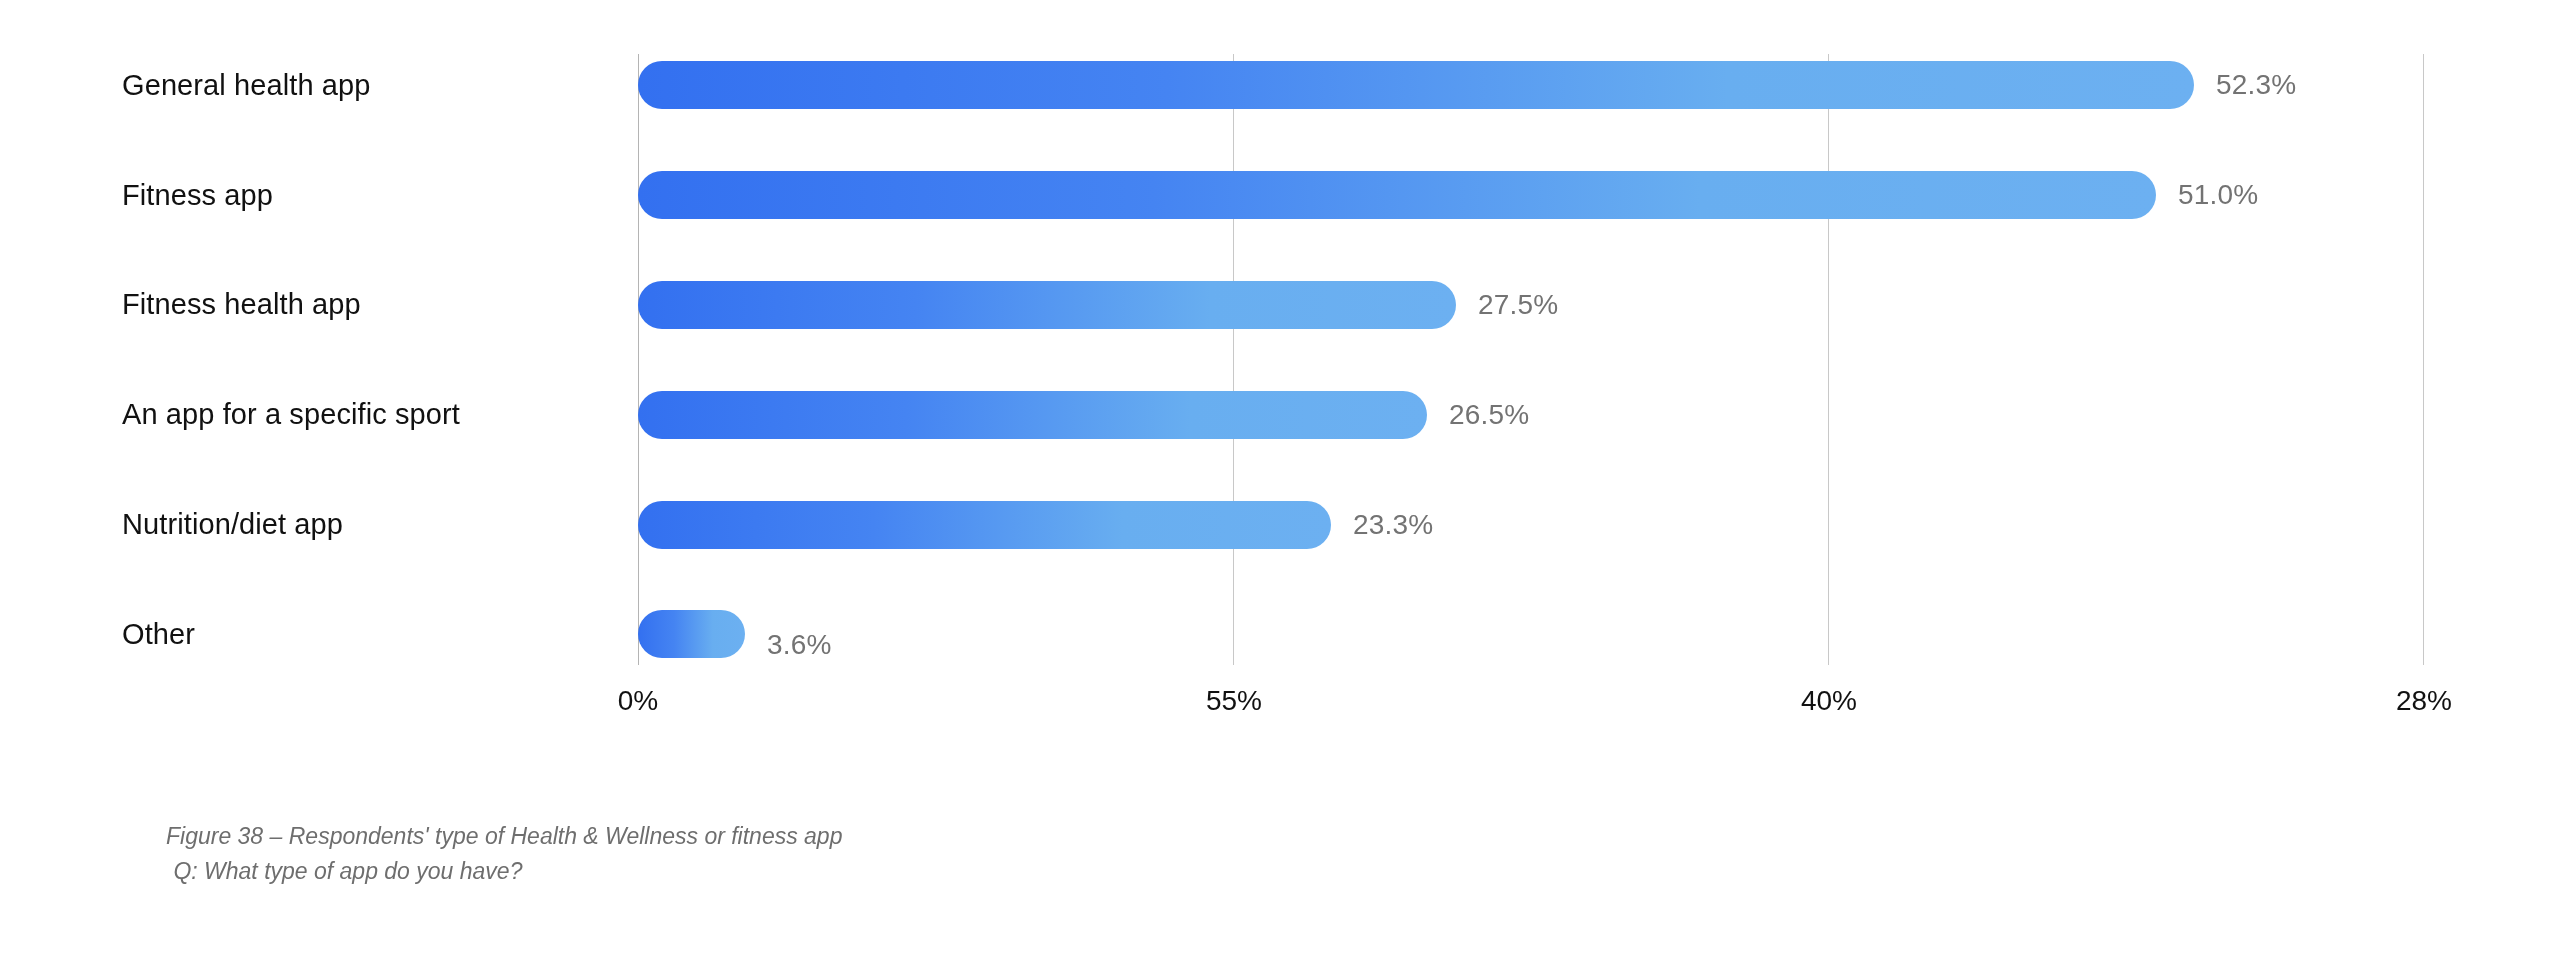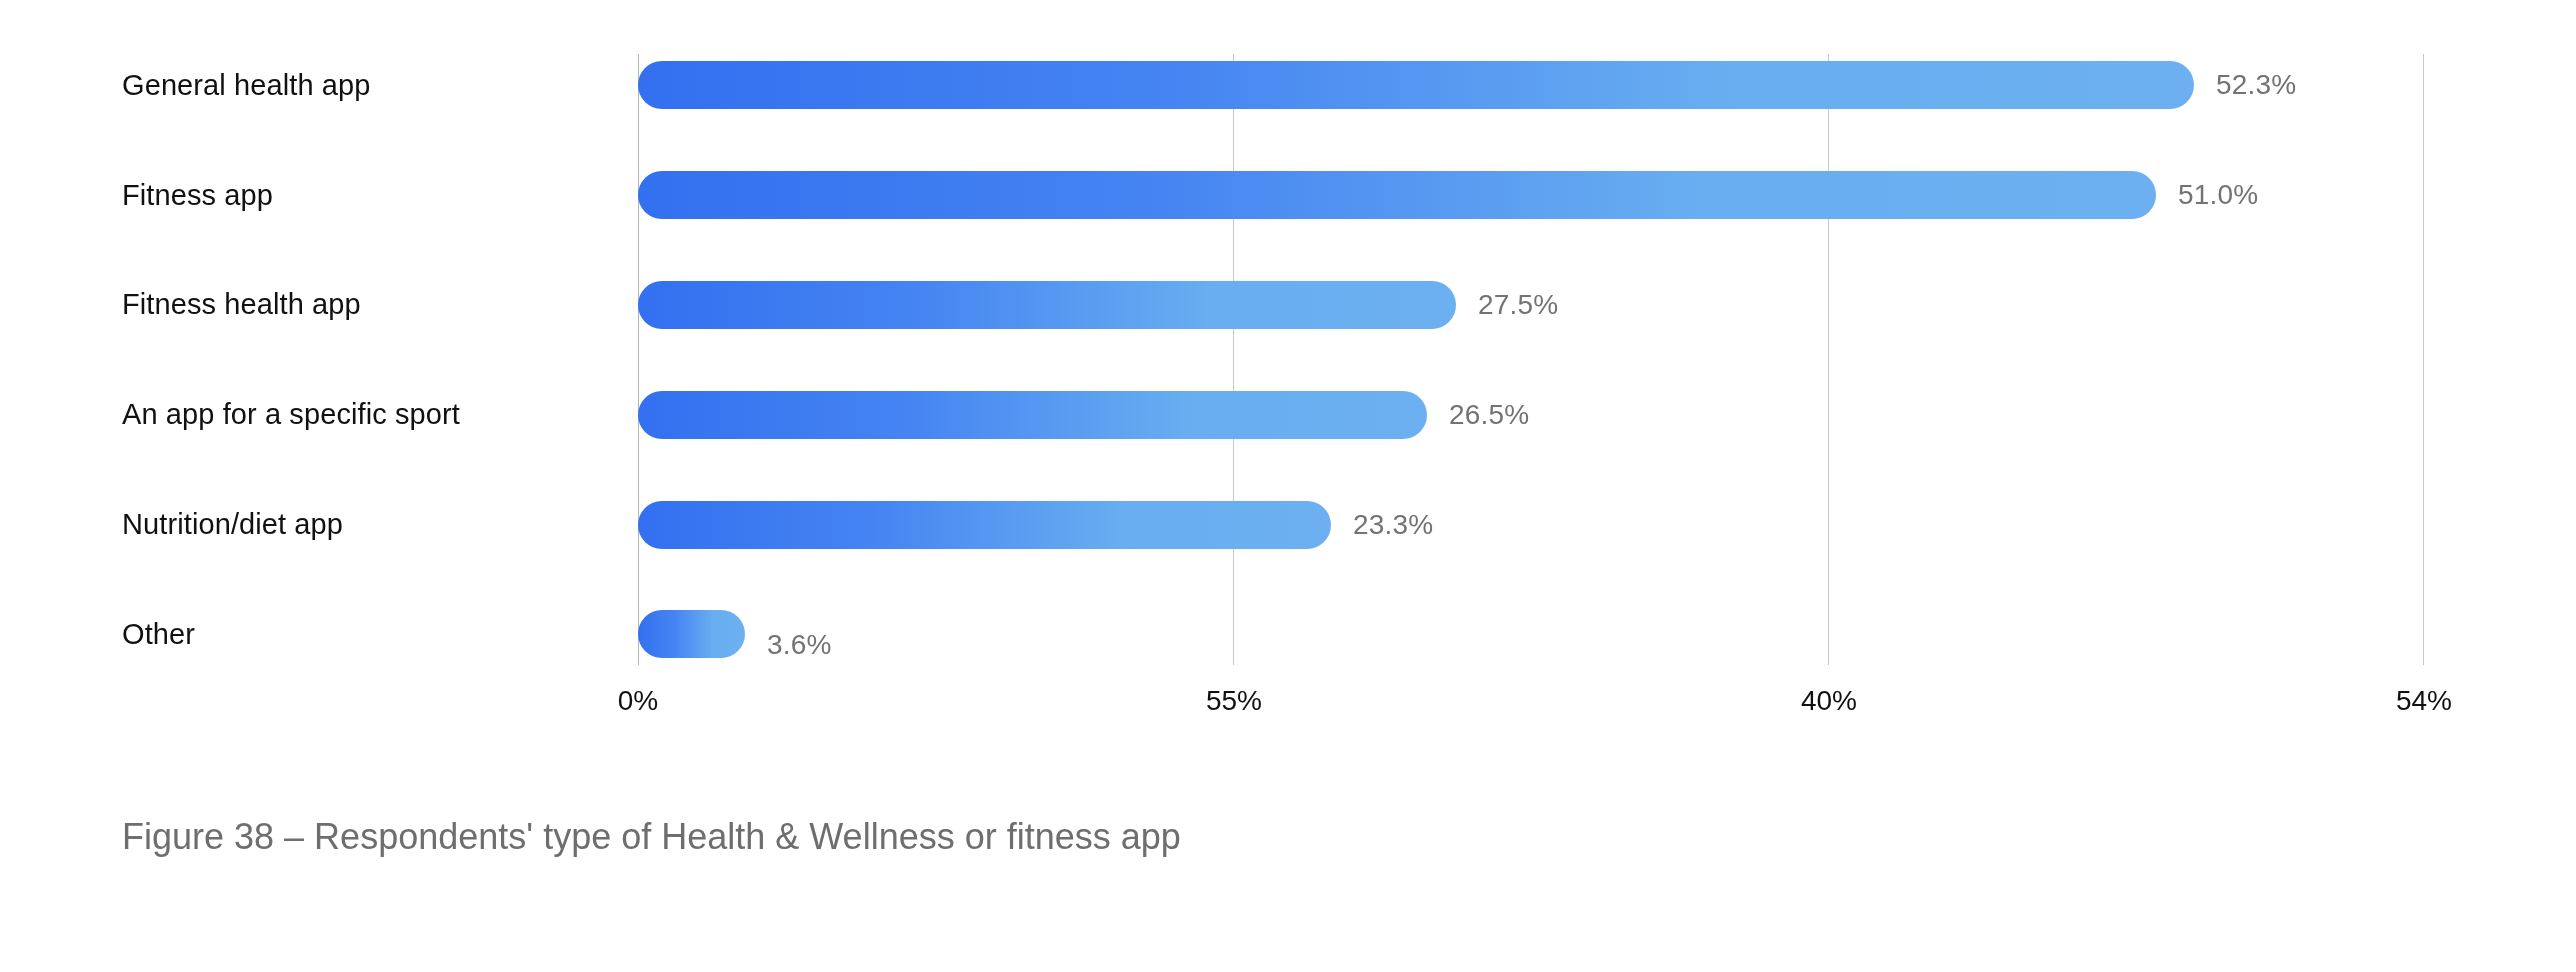--- a/index.html
+++ b/index.html
@@ -102,24 +102,26 @@
   }
 
   
   #caption {
     position: absolute;
     left: 122px;
     top: 819px;
     width: 1476px;
   }
   .caption-line {
-    font-size: 36px;
+    font-style: italic;
+    font-size: 23px;
     color: #6e6e6e;
     line-height: 35px;
     white-space: nowrap;
+    margin-left: 44px;
   }
   .caption-line.sub {
     padding-left: 7.4px;
   }
 </style>
 </head>
 <body>
 
 <div id="figure">
 
@@ -175,21 +177,22 @@
         <div class="cat-label-inner">Nutrition/diet app</div>
       </div>
       <div class="cat-label" style="top: 610px; height: 48px; left: 122px; right: auto;">
         <div class="cat-label-inner">Other</div>
       </div>
     </div>
   <div id="ticks">
       <div class="tick-label" style="left: 638px;">0%</div>
       <div class="tick-label" style="left: 1234px;">55%</div>
       <div class="tick-label" style="left: 1829px;">40%</div>
-      <div class="tick-label" style="left: 2424px;">54%</div>
+      <div class="tick-label" style="left: 2424px;">28%</div>
     </div>
 
   <div id="caption">
     <div class="caption-line">Figure 38  – Respondents' type of Health &amp; Wellness or fitness app</div>
+    <div class="caption-line sub">Q: What type of app do you have?</div>
   </div>
 
 </div>
 
 
 </body></html>

